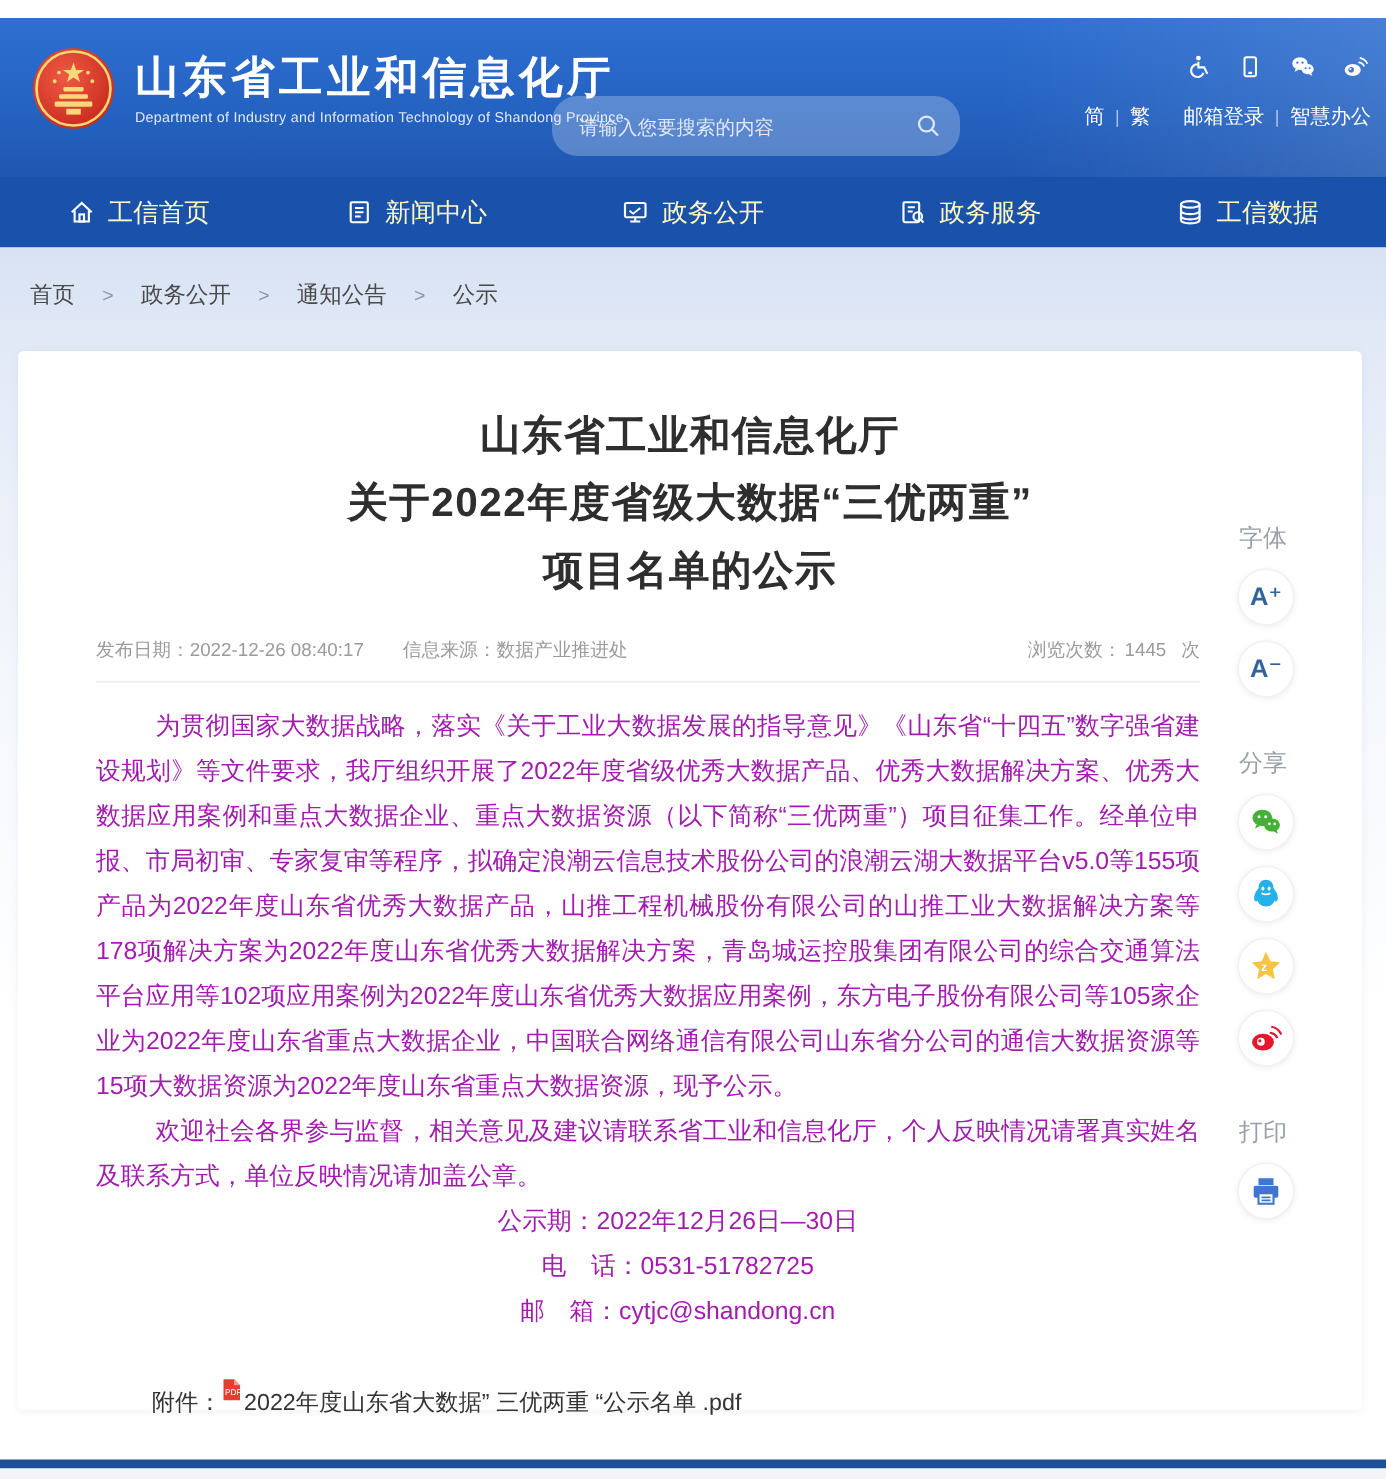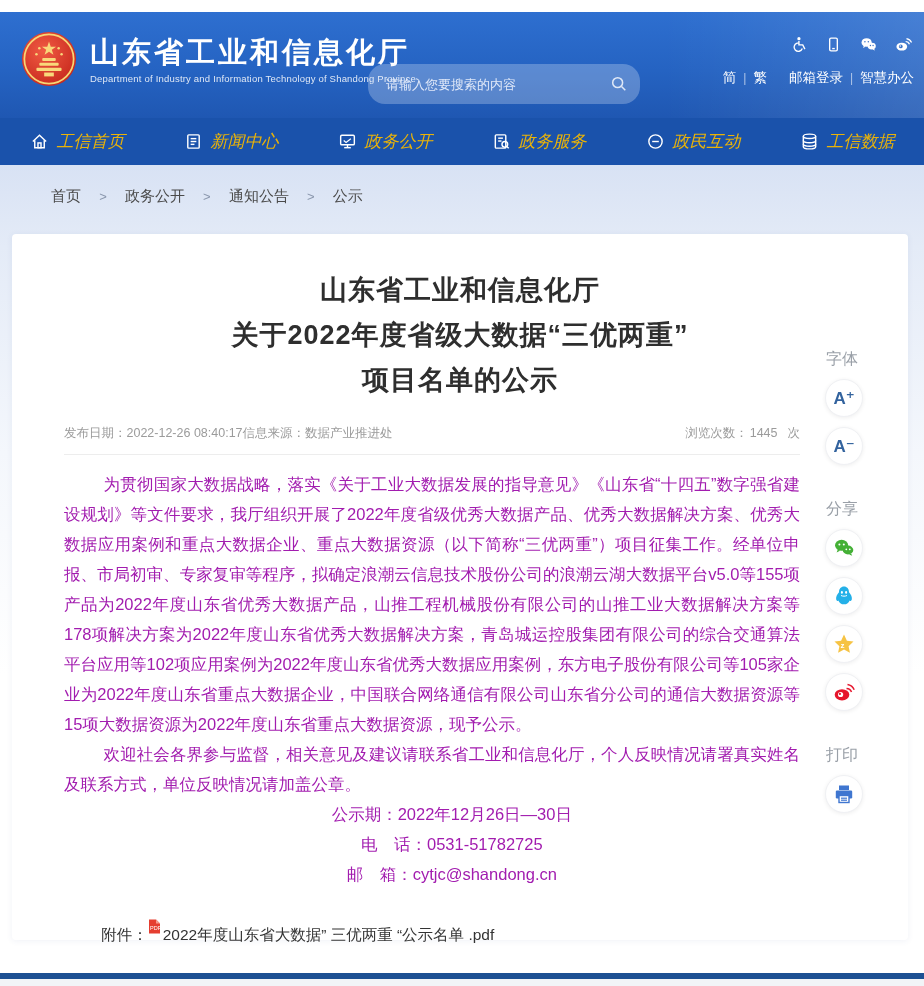--- a/index.html
+++ b/index.html
@@ -31,38 +31,38 @@
   .quick-icons svg { width:17px; height:17px; cursor:pointer; }
   .quick-links { display:flex; justify-content:flex-end; align-items:center; margin-top:16px; font-size:13.5px; white-space:nowrap; }
   .quick-links .sep { margin:0 7px; opacity:.6; font-size:12px; }
   .quick-links .gap { width:22px; }
   .quick-links span[data-interactable="true"] { cursor:pointer; }
 
   
   .main-nav { position:absolute; top:118px; left:0; width:924px; height:47px; background:#1a52ab;
     display:flex; align-items:stretch; }
   .nav-item { flex:1; display:flex; align-items:center; justify-content:center; gap:8px;
-    color:#eab308; font-size:17px; cursor:pointer;font-style:italic; }
+    color:#fef9c3; font-size:17px; cursor:pointer; }
   .nav-item svg { width:19px; height:19px; }
 
   
   .main-bg { position:absolute; top:165px; left:0; width:924px; height:821px;
     background:linear-gradient(180deg,#d8e2f4 0%, #e4ebf7 10%, #f4f7fc 35%, #ffffff 62%); }
-  .breadcrumb { padding:22px 0 0 20px; font-size:15px; color:#4a4a4a;margin-left:31px; }
+  .breadcrumb { padding:22px 0 0 20px; font-size:15px; color:#4a4a4a; }
   .breadcrumb .crumb { cursor:pointer; }
   .breadcrumb .bsep { color:#8a97ad; margin:0 14px; font-size:13px; }
 
   
   .card { position:absolute; top:69px; left:12px; width:896px; height:706px; background:#fff;
     border-radius:4px; box-shadow:0 1px 6px rgba(60,90,150,.08); }
   .doc-title { margin-top:34px; text-align:center; font-size:27px; font-weight:bold; color:#2e2e2e;
     line-height:45px; letter-spacing:1px; }
   .meta-row { margin:22px 108px 0 52px; padding-bottom:12px; border-bottom:1px solid #ededed;
     font-size:12.5px; color:#9b9b9b; display:flex; }
-  .meta-left { display:flex; }
+  .meta-left { display:flex; gap:26px; }
   .meta-views { margin-left:auto; }
   .meta-views .views-num { margin:0 10px 0 2px; }
 
   .doc-body { margin:14px 108px 0 52px; font-size:16.5px; color:#a21caf; line-height:30px; text-align:justify; }
   .doc-body p.para { text-indent:2.4em; }
   .contact-line { text-indent:2.4em; text-align:center; }
 
   .attachment { margin:30px 108px 0 52px; font-size:15.5px; color:#333; text-indent:2.4em; }
   .attachment .att-link { cursor:pointer; }
   .attachment svg { width:13px; height:15px; vertical-align:6px; margin-right:2px; }
@@ -195,27 +195,20 @@
         <rect x="3.5" y="3" width="11" height="14" rx="1"></rect>
           <line x1="6.5" y1="6.5" x2="11.5" y2="6.5"></line>
         <line x1="6.5" y1="9.5" x2="10" y2="9.5"></line>
           <circle cx="13.5" cy="13" r="3"></circle>
           <line x1="15.6" y1="15.2" x2="17.6" y2="17.2"></line>
       </svg>
       <span data-interactable="false">政务服务</span>
     </div>
     <div class="nav-item" data-interactable="true">
       <svg data-interactable="false" viewBox="0 0 20 20" fill="none" stroke="#fff" stroke-width="1.5">
-        <circle cx="10" cy="10" r="7"></circle>
-          <line x1="6.5" y1="10" x2="13.5" y2="10"></line>
-      </svg>
-      <span data-interactable="false">政民互动</span>
-    </div>
-    <div class="nav-item" data-interactable="true">
-      <svg data-interactable="false" viewBox="0 0 20 20" fill="none" stroke="#fff" stroke-width="1.5">
         <ellipse cx="10" cy="4.5" rx="6.5" ry="2.3"></ellipse>
         <path d="M3.5 4.5 V15.5 C3.5 16.8 6.4 17.8 10 17.8 C13.6 17.8 16.5 16.8 16.5 15.5 V4.5"></path>
         <path d="M3.5 9 C3.5 10.3 6.4 11.3 10 11.3 C13.6 11.3 16.5 10.3 16.5 9"></path>
         <path d="M3.5 12.7 C3.5 14 6.4 15 10 15 C13.6 15 16.5 14 16.5 12.7"></path>
       </svg>
       <span data-interactable="false">工信数据</span>
     </div>
   </nav>
 
   <div class="main-bg" data-interactable="false">

